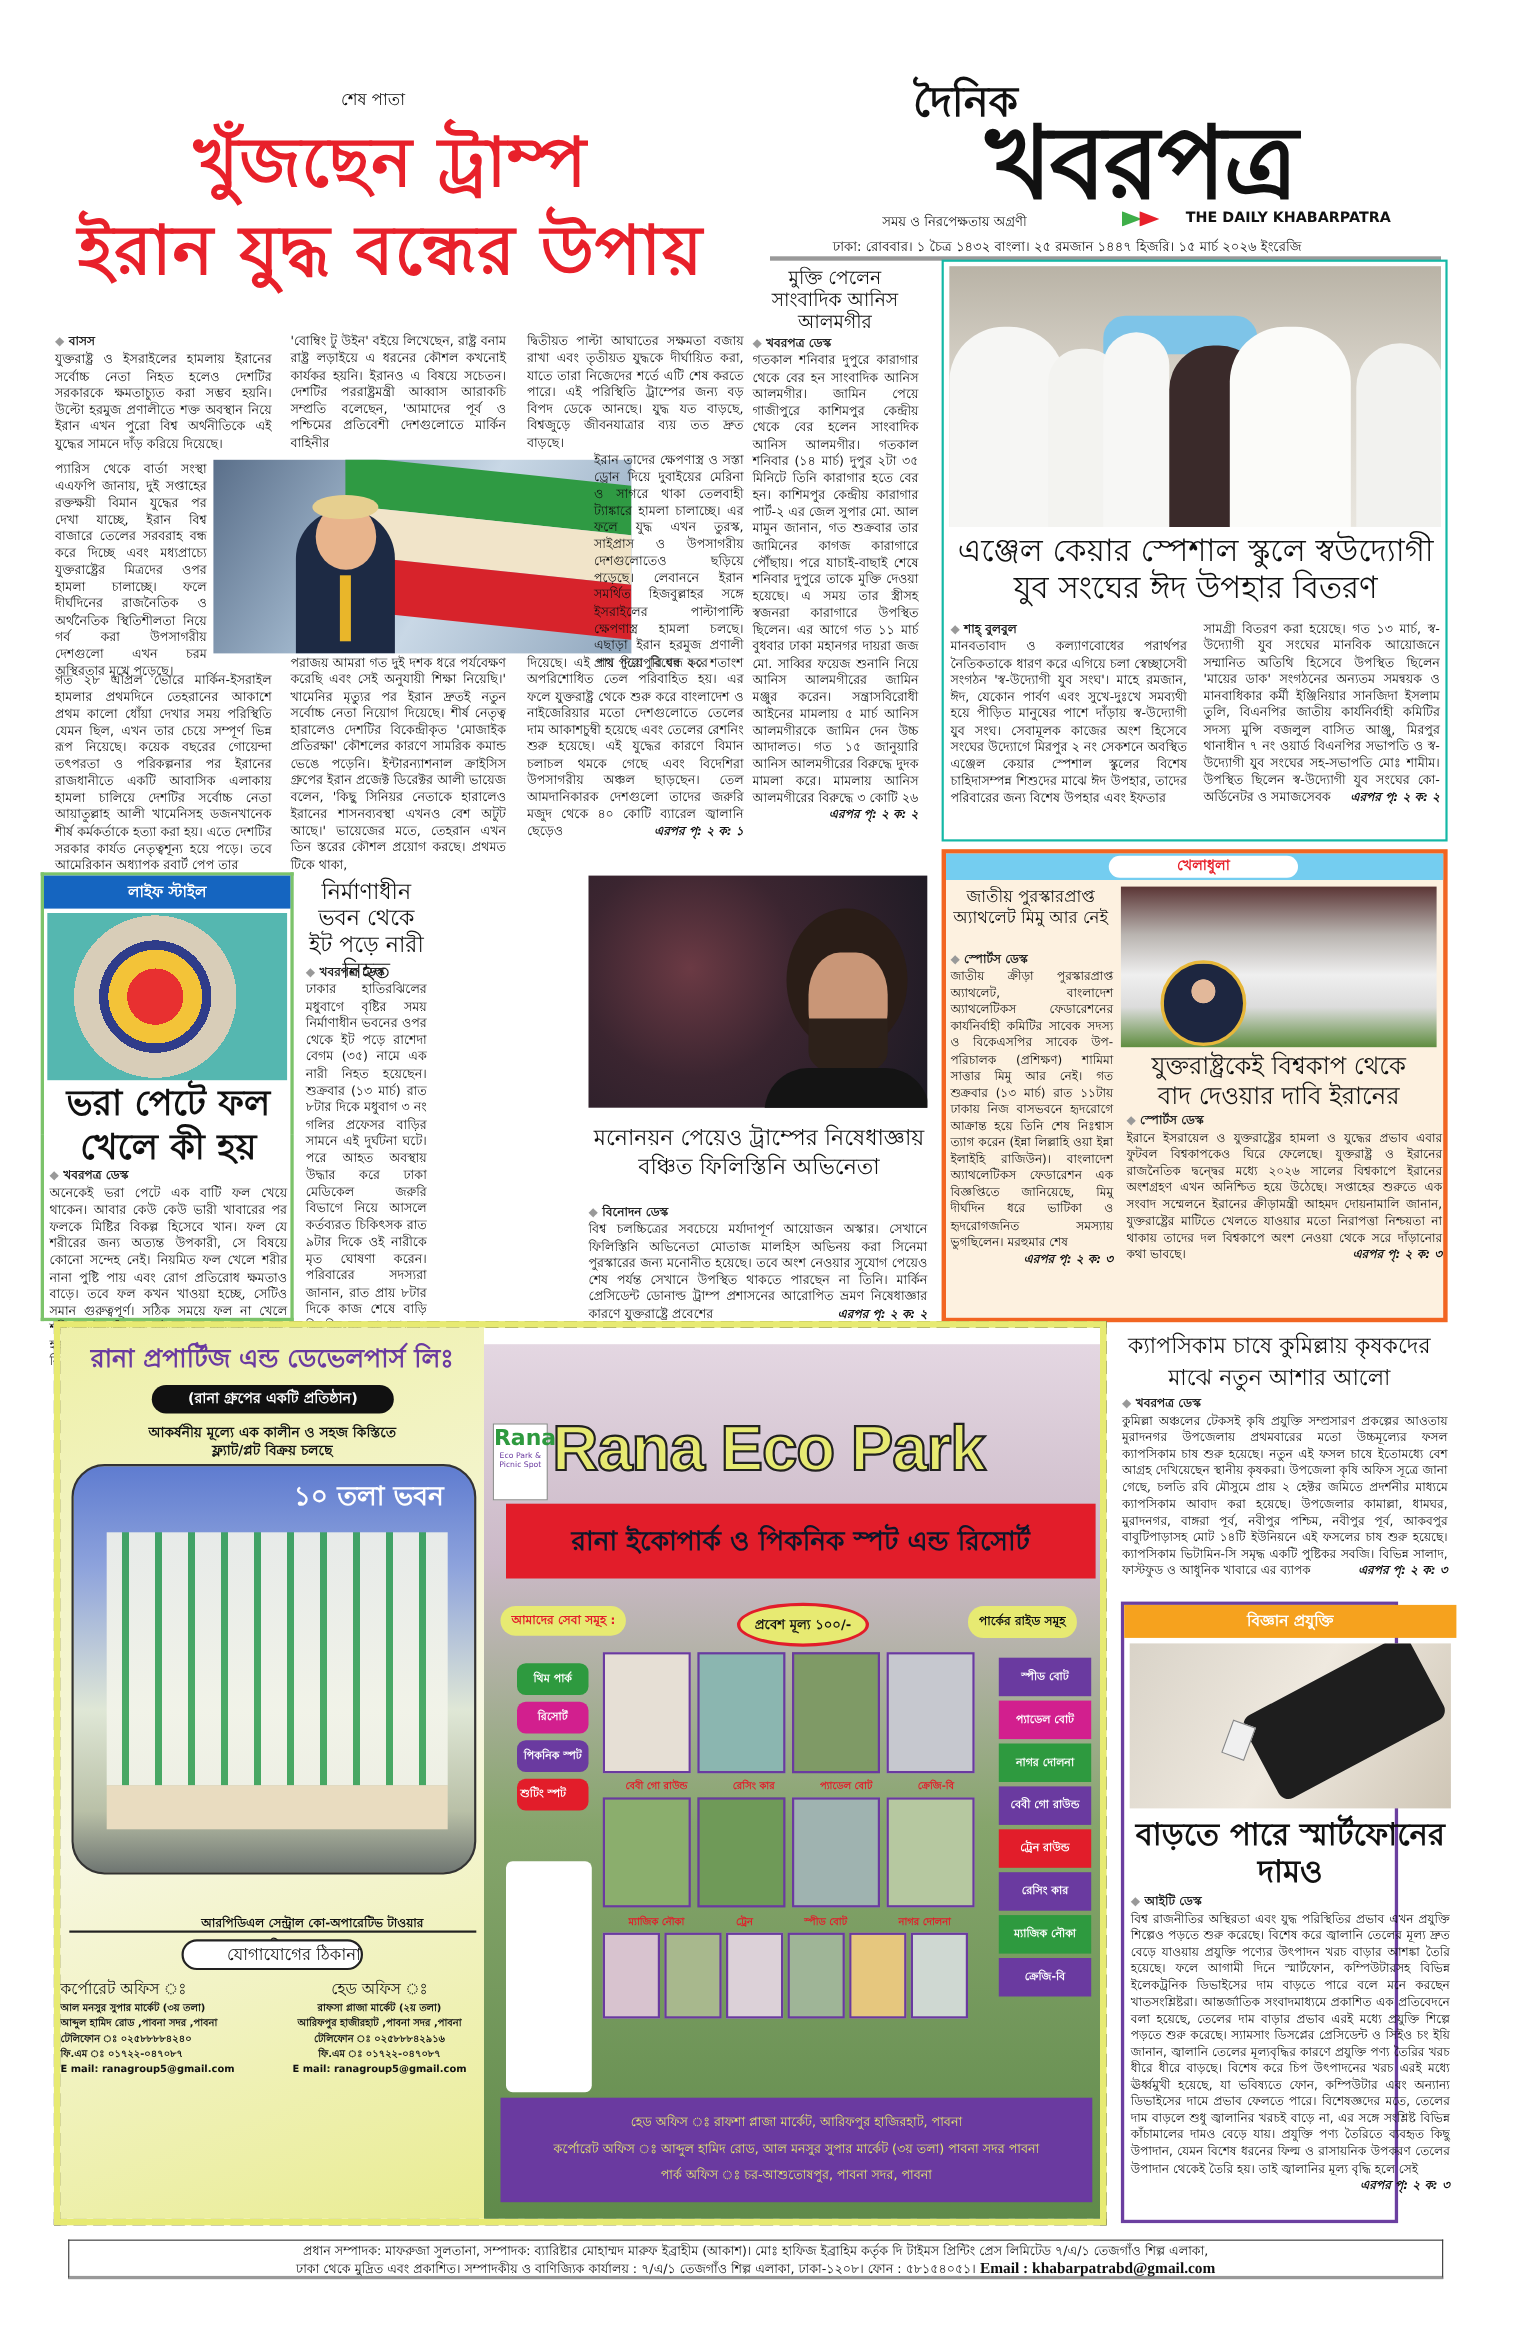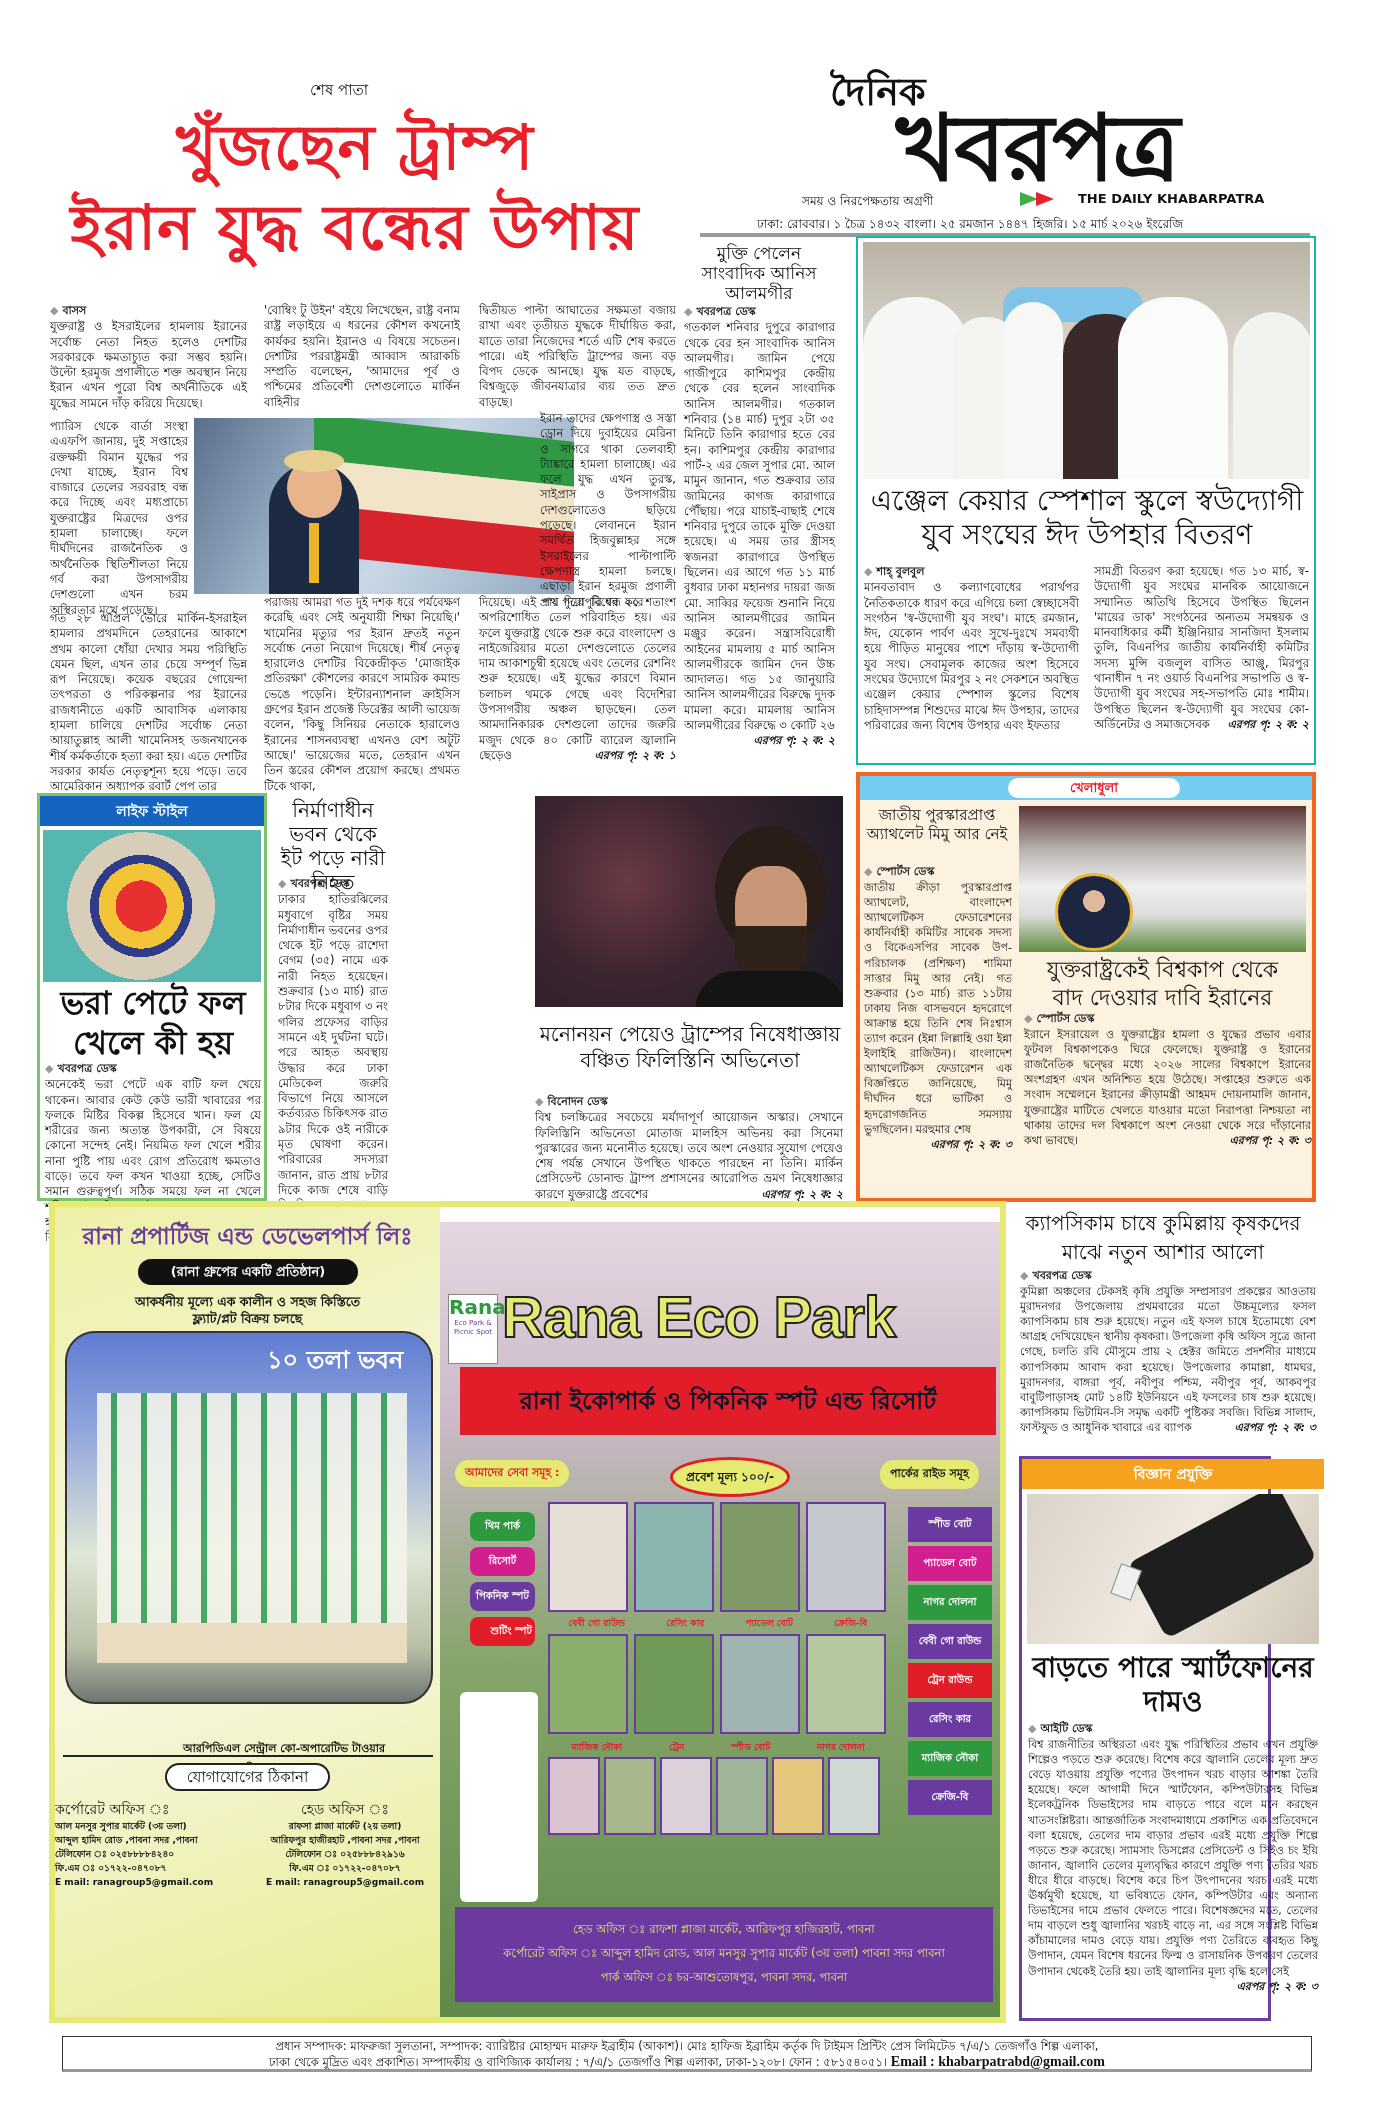--- a/index.html
+++ b/index.html
@@ -176,21 +176,21 @@
   <div class="img" style="left:10px;top:124px;width:368px;height:373px;border-radius:30px;background:linear-gradient(180deg,#5f7cd0 0%,#8ea3dc 25%,#dfe7d6 60%,#b9c0a7 85%,#6f7672 100%);border:2px solid #333">
     <div class="abs" style="left:200px;top:8px;font-size:24px;font-weight:bold;color:#fff">১০ তলা ভবন</div>
     <div style="position:absolute;left:30px;top:60px;width:310px;height:230px;background:repeating-linear-gradient(90deg,#f3f4ea 0 14px,#3aa35a 14px 20px,#f3f4ea 20px 30px);opacity:.9"></div>
     <div style="position:absolute;left:30px;top:290px;width:310px;height:40px;background:#e9dcc0"></div>
   </div>
   <div class="hl abs" style="left:0;top:532px;width:458px;font-size:11px;line-height:20px">
     <div>আরপিডিএল সেন্ট্রাল কো-অপারেটিভ টাওয়ার</div>
     <div>দিলালপুর,পাবনা।</div>
   </div>
   <div class="abs" style="left:8px;top:548px;width:370px;height:2px;background:#222"></div>
-  <div class="abs" style="left:110px;top:556px;width:165px;height:28px;border:2px solid #222;border-radius:14px;background:#fff;text-align:center;font-size:15px;line-height:24px">যোগাযোগের ঠিকানা</div>
+  <div class="abs" style="left:110px;top:556px;width:165px;height:28px;border:2px solid #222;border-radius:14px;background:#fff;text-align:right;font-size:15px;line-height:24px">যোগাযোগের ঠিকানা</div>
   <div class="abs" style="left:0;top:592px;width:190px;text-align:left;font-size:9px;line-height:14px;font-weight:bold">
     <div style="font-size:14px;line-height:20px;font-weight:normal">কর্পোরেট অফিস ঃ</div>
     <div>আল মনসুর সুপার মার্কেট (৩য় তলা)</div>
     <div>আব্দুল হামিদ রোড ,পাবনা সদর ,পাবনা</div>
     <div>টেলিফোন ঃ ০২৫৮৮৮৮৪২৪০</div>
     <div>ফি.এম ঃ ০১৭২২-০৪৭০৮৭</div>
     <div>E mail: ranagroup5@gmail.com</div>
   </div>
   <div class="abs" style="left:195px;top:592px;width:190px;text-align:center;font-size:9px;line-height:14px;font-weight:bold">
     <div style="font-size:14px;line-height:20px;font-weight:normal">হেড অফিস ঃ</div>
@@ -209,21 +209,21 @@
   </div>
   <div class="abs" style="left:62px;top:60px;width:490px;font-size:58px;line-height:70px;font-weight:900;color:#e7ea72;-webkit-text-stroke:2px #222;font-family:'Liberation Sans',sans-serif;letter-spacing:-1px">Rana Eco Park</div>
   <div class="abs" style="left:20px;top:145px;width:536px;height:68px;background:#e21d2a;color:#0f172a;font-size:24px;line-height:68px;text-align:center;font-weight:bold">রানা ইকোপার্ক ও পিকনিক স্পট এন্ড রিসোর্ট</div>
   <div class="abs" style="left:15px;top:238px;padding:4px 10px;background:#e7ea72;border-radius:14px;color:#e21d2a;font-size:11px;font-weight:bold">আমাদের সেবা সমূহ :</div>
   <div class="abs" style="left:230px;top:235px;width:120px;height:40px;border:3px solid #e21d2a;border-radius:50%;background:#e7ea72;text-align:center;font-size:12px;line-height:34px;font-weight:bold">প্রবেশ মূল্য ১০০/-</div>
   <div class="abs" style="left:440px;top:238px;padding:5px 10px;background:#e7ea72;border-radius:14px;font-size:11px;font-weight:bold">পার্কের রাইড সমূহ</div>
   <div class="abs" style="left:30px;top:290px;width:65px">
     <div style="background:#2e9a3f;color:#fff;font-size:10px;margin-bottom:6px;padding:6px 3px;border-radius:8px;text-align:center;font-weight:bold">থিম পার্ক</div>
     <div style="background:#d21f8e;color:#fff;font-size:10px;margin-bottom:6px;padding:6px 3px;border-radius:8px;text-align:center;font-weight:bold">রিসোর্ট</div>
     <div style="background:#6a3aa0;color:#fff;font-size:10px;margin-bottom:6px;padding:6px 3px;border-radius:8px;text-align:center;font-weight:bold">পিকনিক স্পট</div>
-    <div style="background:#e21d2a;color:#fff;font-size:10px;margin-bottom:6px;padding:6px 3px;border-radius:8px;text-align:right;font-weight:bold">শুটিং স্পট</div>
+    <div style="background:#e21d2a;color:#fff;font-size:10px;margin-bottom:6px;padding:6px 3px;border-radius:8px;text-align:left;font-weight:bold">শুটিং স্পট</div>
   </div>
   <div class="abs" style="left:20px;top:470px;width:78px;height:210px;background:#fff;border-radius:6px;font-size:6px;line-height:8px;padding:3px;color:#333"></div>
   <div class="abs" style="left:108px;top:280px;width:355px;height:390px">
     <div style="position:absolute;left:0;top:0;width:80px;height:110px;background:#e6dfd5;border:2px solid #6a3aa0"></div>
     <div style="position:absolute;left:86px;top:0;width:80px;height:110px;background:#8bb6b0;border:2px solid #6a3aa0"></div>
     <div style="position:absolute;left:172px;top:0;width:80px;height:110px;background:#7f9a66;border:2px solid #6a3aa0"></div>
     <div style="position:absolute;left:258px;top:0;width:80px;height:110px;background:#c6c8cf;border:2px solid #6a3aa0"></div>
     <div class="abs" style="left:0;top:114px;width:340px;display:flex;justify-content:space-around;font-size:9px;color:#e21d2a;font-weight:bold">
       <span>বেবী গো রাউন্ড</span>
         <span>রেসিং কার</span>

